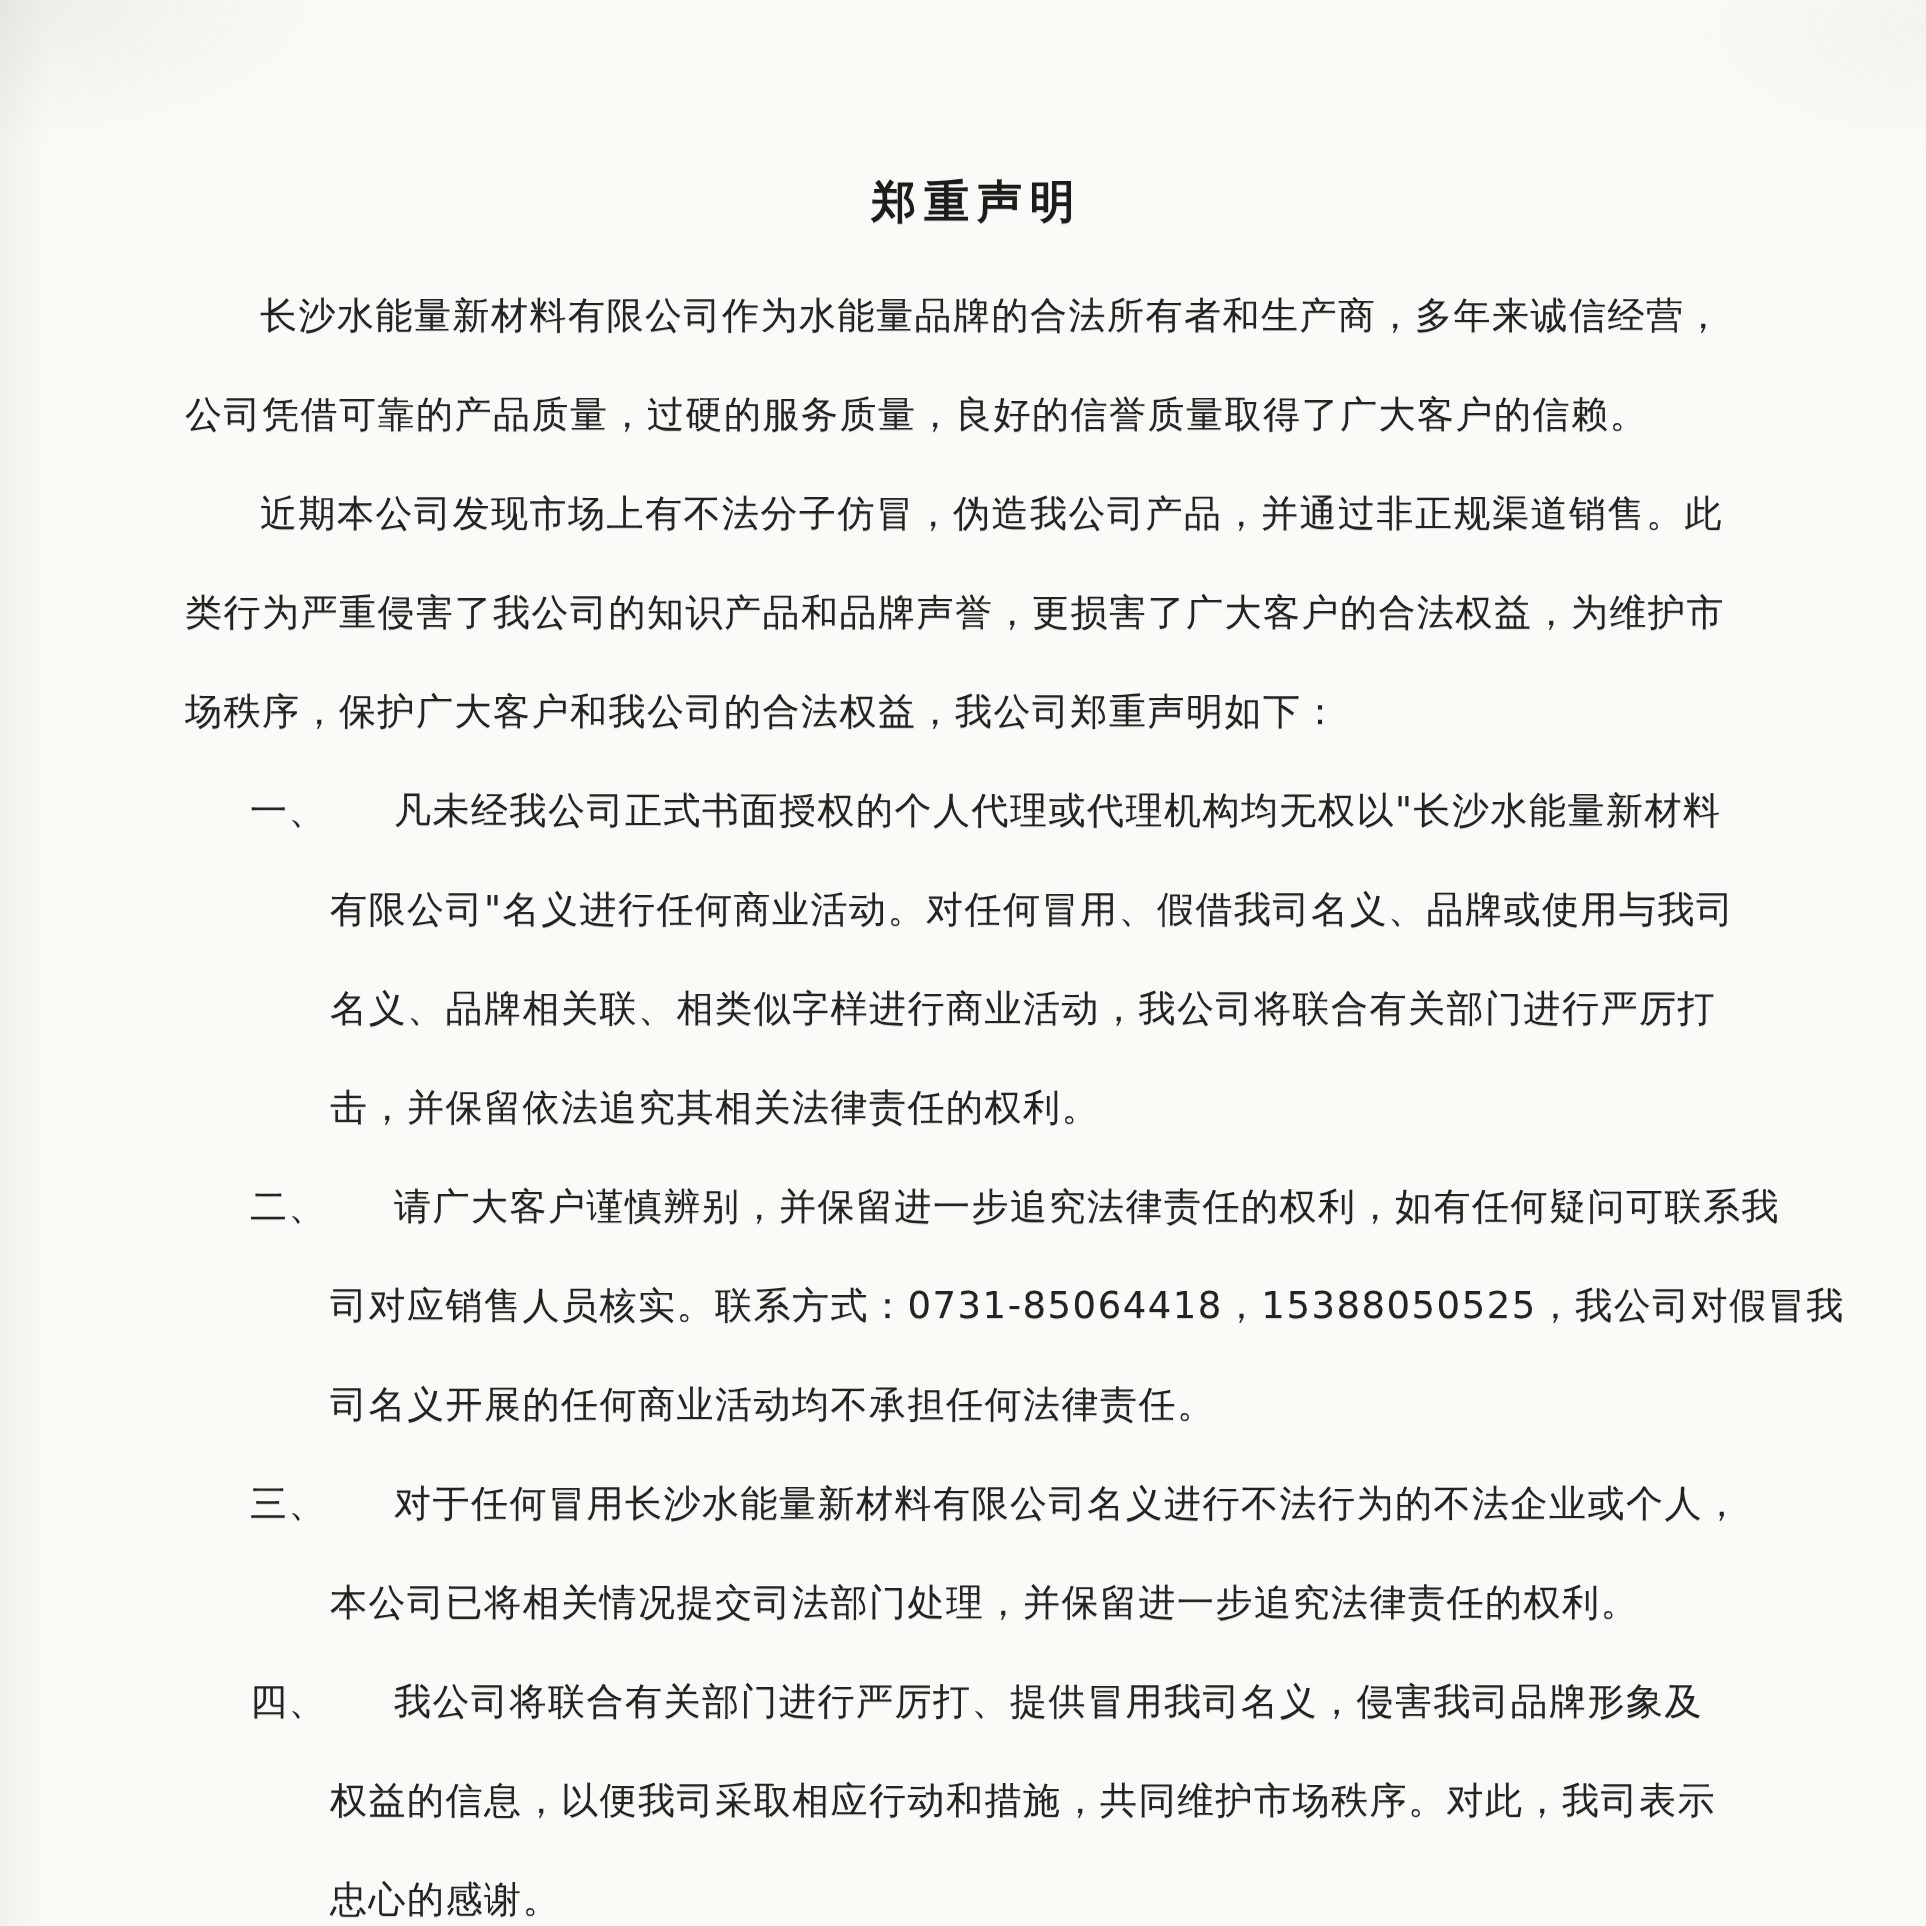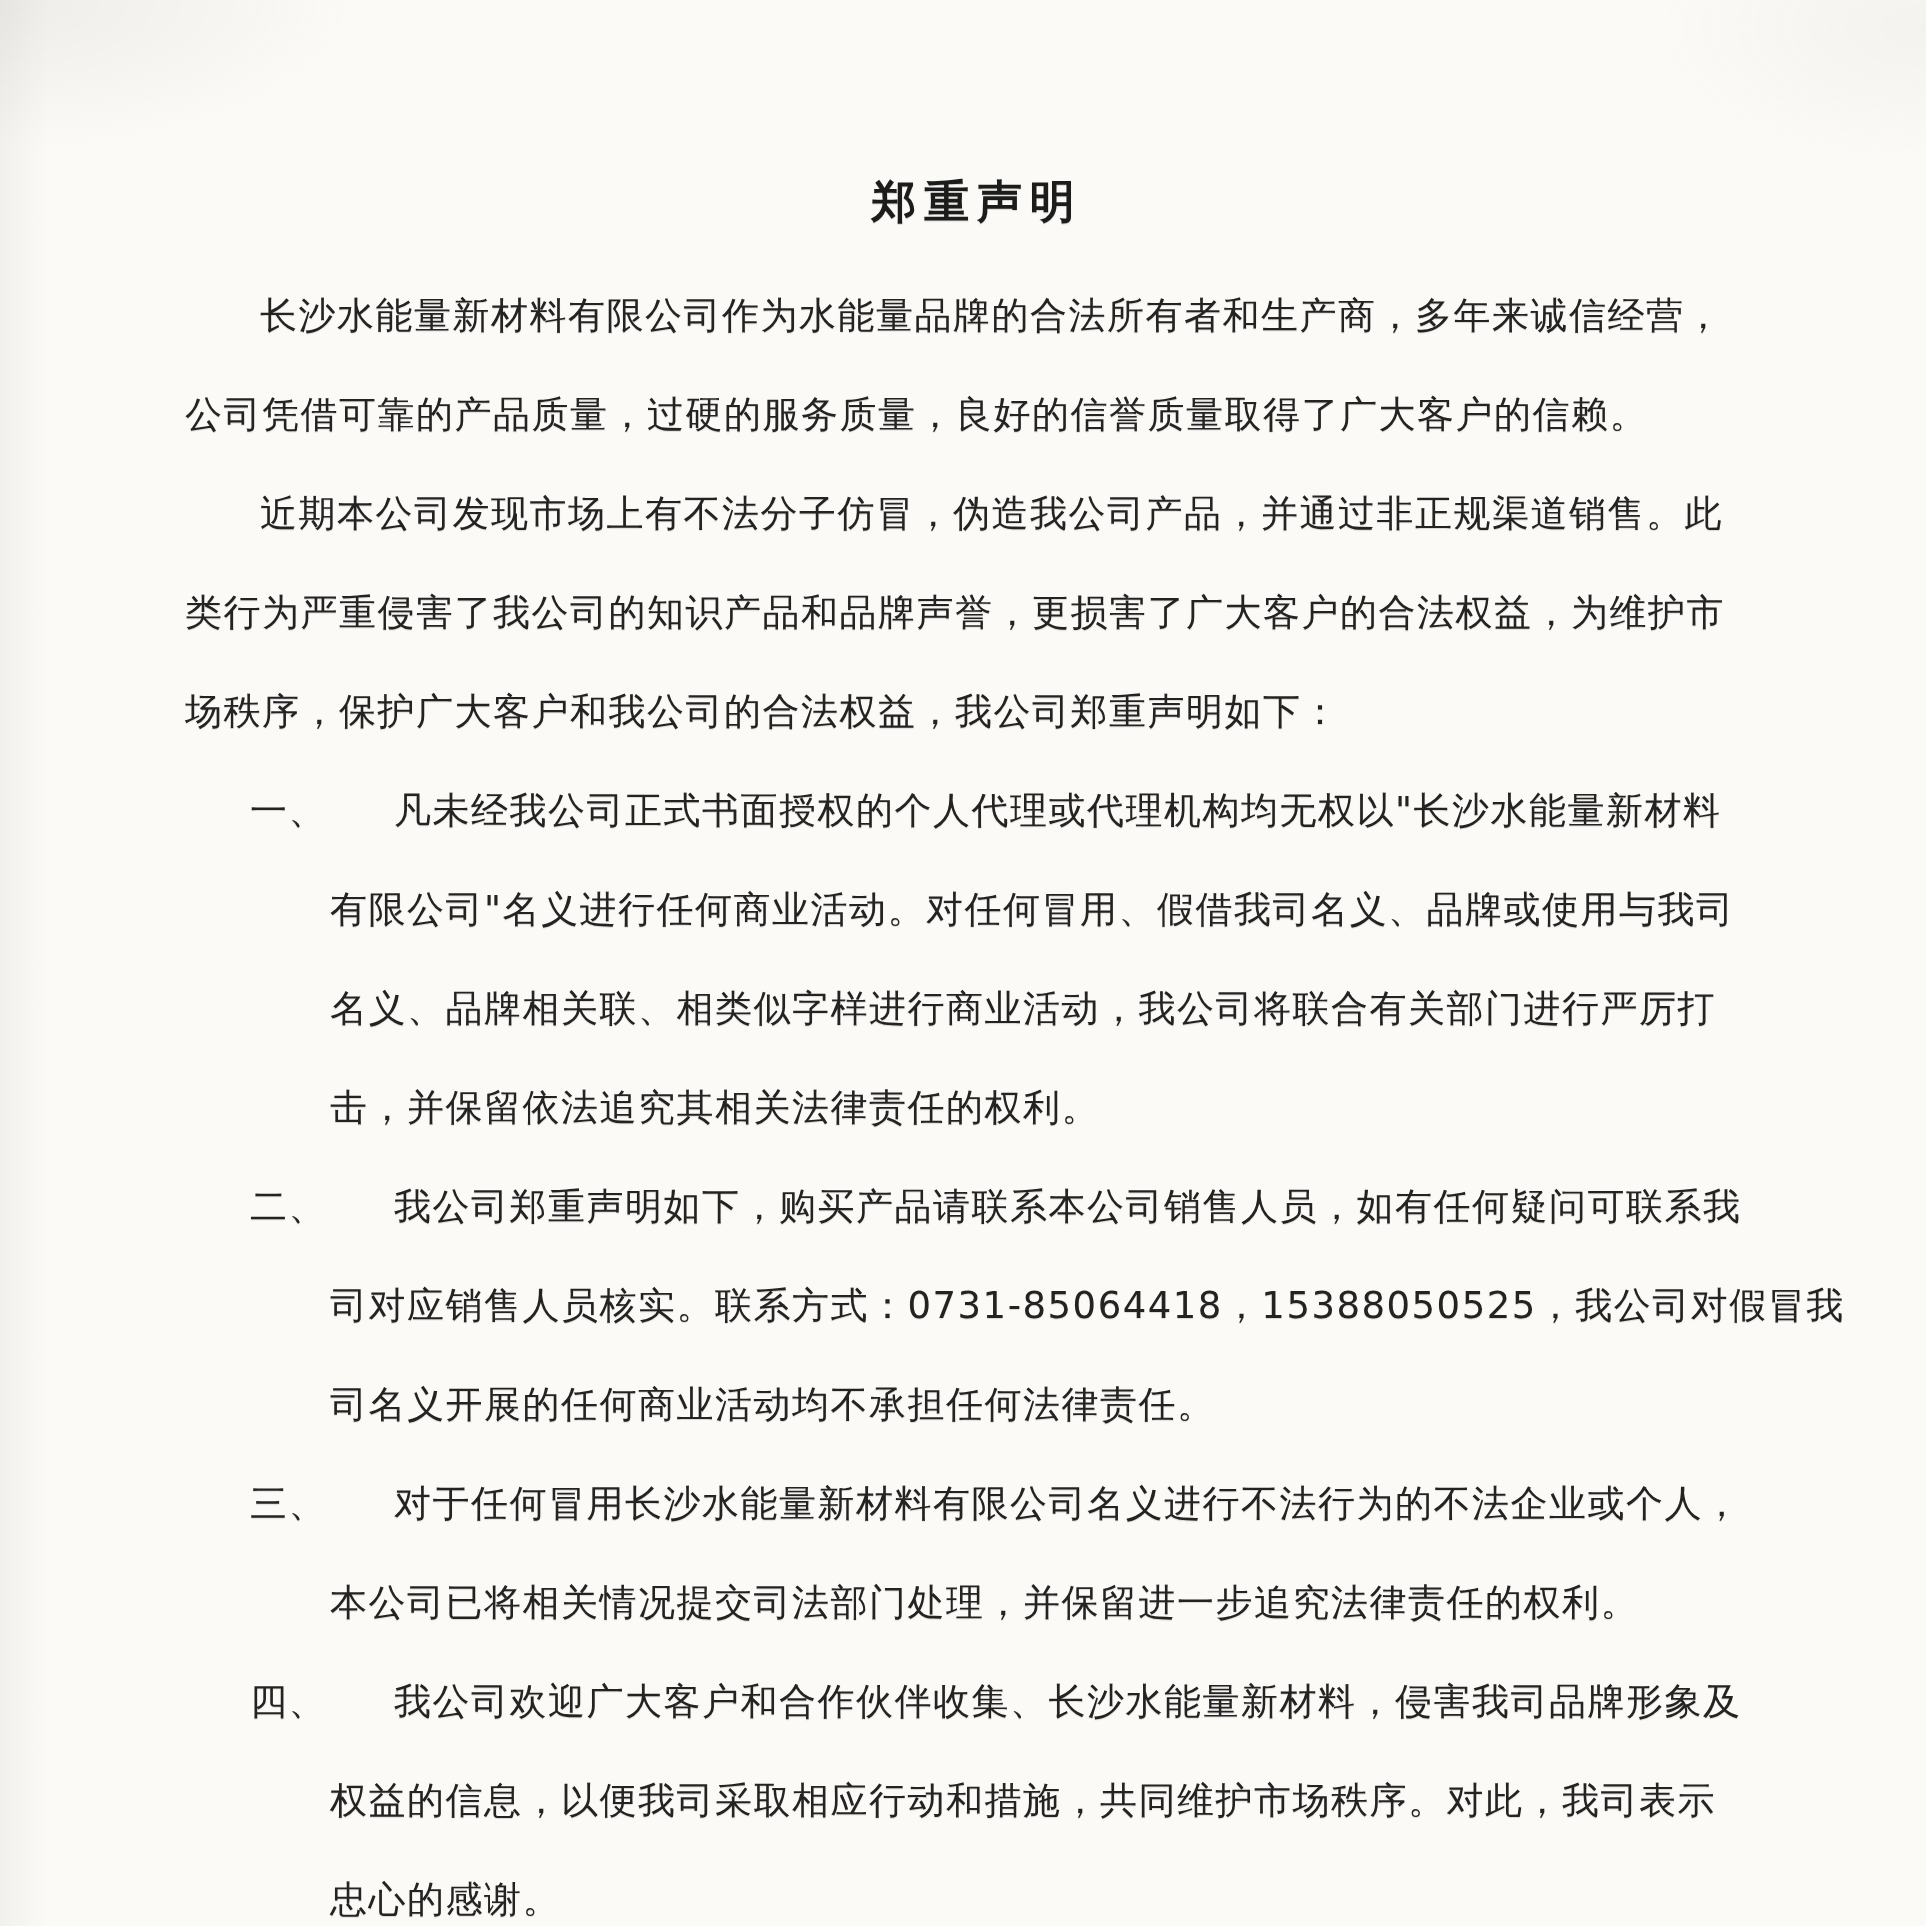--- a/index.html
+++ b/index.html
@@ -45,27 +45,27 @@
     <div class="line flush">公司凭借可靠的产品质量，过硬的服务质量，良好的信誉质量取得了广大客户的信赖。</div>
     <div class="line indent2">近期本公司发现市场上有不法分子仿冒，伪造我公司产品，并通过非正规渠道销售。此</div>
     <div class="line flush">类行为严重侵害了我公司的知识产品和品牌声誉，更损害了广大客户的合法权益，为维护市</div>
     <div class="line flush">场秩序，保护广大客户和我公司的合法权益，我公司郑重声明如下：</div>
 
     <div class="line item-first"><span class="item-num">一、</span><span>凡未经我公司正式书面授权的个人代理或代理机构均无权以"长沙水能量新材料</span></div>
     <div class="line item-cont">有限公司"名义进行任何商业活动。对任何冒用、假借我司名义、品牌或使用与我司</div>
     <div class="line item-cont">名义、品牌相关联、相类似字样进行商业活动，我公司将联合有关部门进行严厉打</div>
     <div class="line item-cont">击，并保留依法追究其相关法律责任的权利。</div>
 
-    <div class="line item-first"><span class="item-num">二、</span><span>我公司郑重声明如下，购买产品请联系本公司销售人员，如有任何疑问可联系我</span></div>
+    <div class="line item-first"><span class="item-num">二、</span><span>请广大客户谨慎辨别，并保留进一步追究法律责任的权利，如有任何疑问可联系我</span></div>
     <div class="line item-cont">司对应销售人员核实。联系方式：0731-85064418，15388050525，我公司对假冒我</div>
     <div class="line item-cont">司名义开展的任何商业活动均不承担任何法律责任。</div>
 
     <div class="line item-first"><span class="item-num">三、</span><span>对于任何冒用长沙水能量新材料有限公司名义进行不法行为的不法企业或个人，</span></div>
     <div class="line item-cont">本公司已将相关情况提交司法部门处理，并保留进一步追究法律责任的权利。</div>
 
-    <div class="line item-first"><span class="item-num">四、</span><span>我公司欢迎广大客户和合作伙伴收集、长沙水能量新材料，侵害我司品牌形象及</span></div>
+    <div class="line item-first"><span class="item-num">四、</span><span>我公司将联合有关部门进行严厉打、提供冒用我司名义，侵害我司品牌形象及</span></div>
     <div class="line item-cont">权益的信息，以便我司采取相应行动和措施，共同维护市场秩序。对此，我司表示</div>
     <div class="line item-cont">忠心的感谢。</div>
 
   </div>
 
 </div>
 
 
 </body></html>

